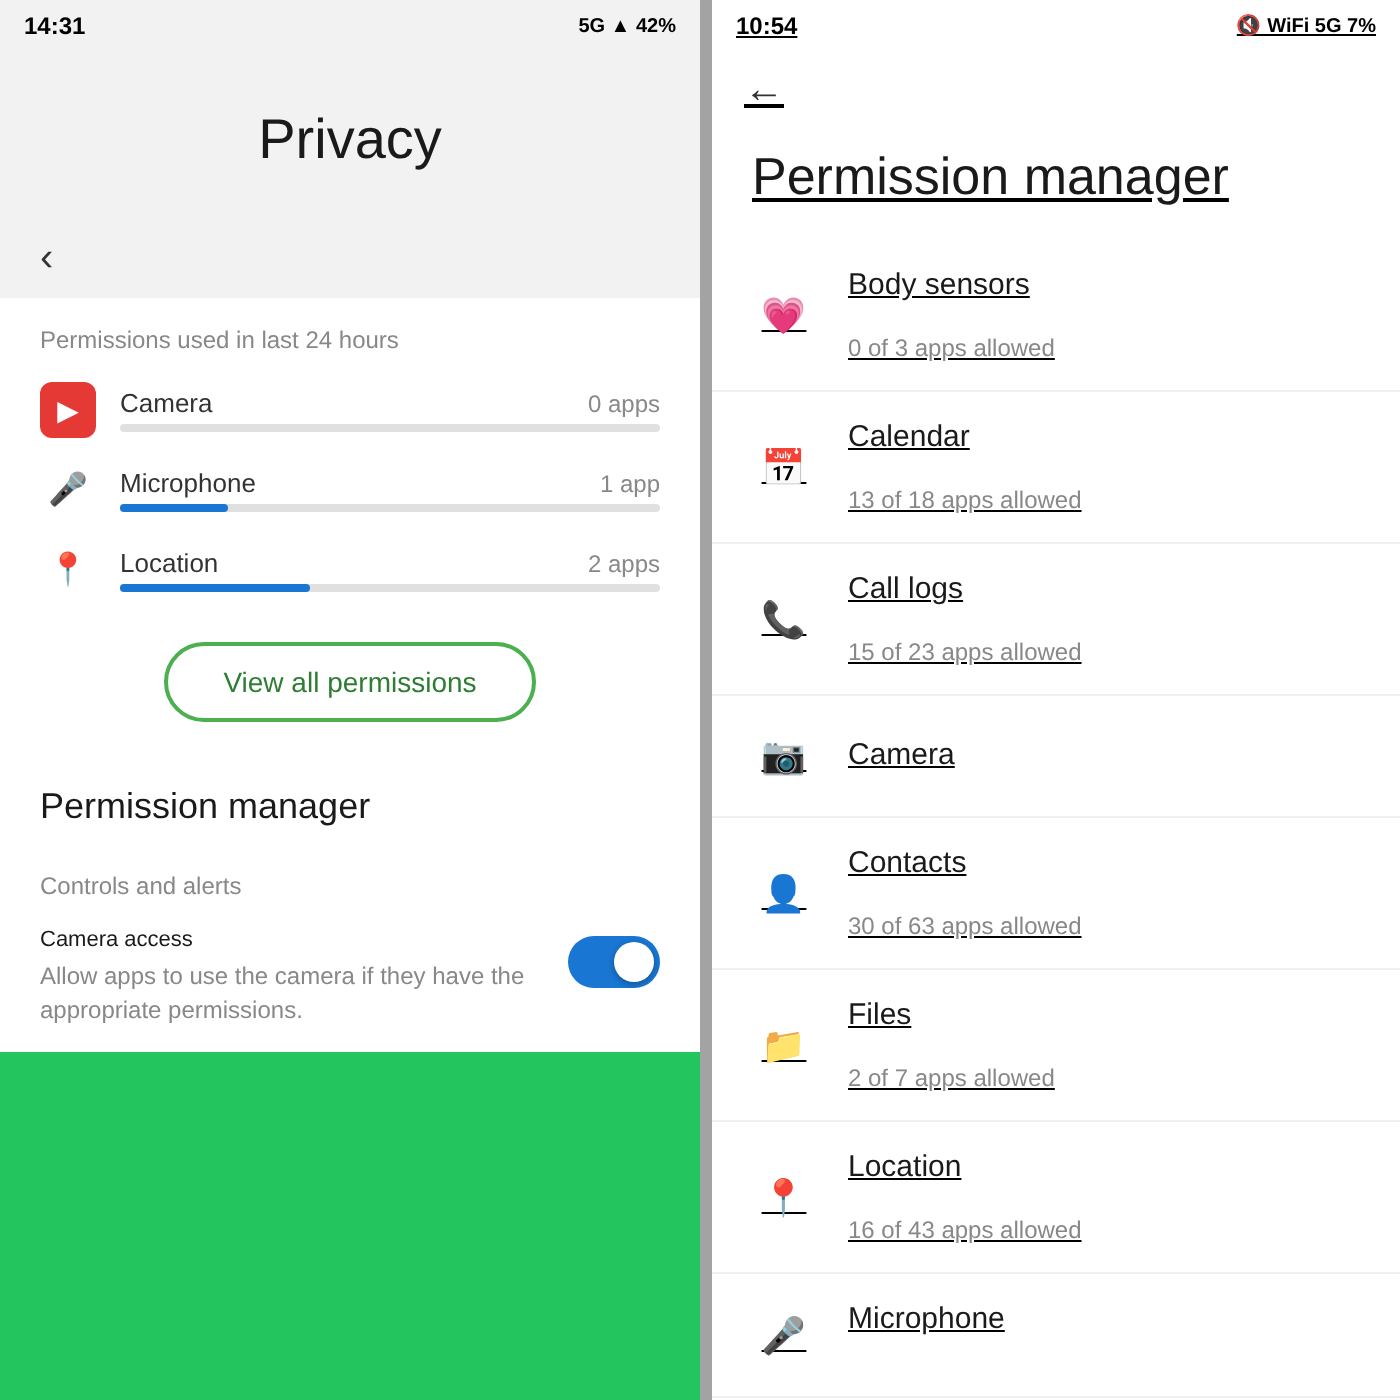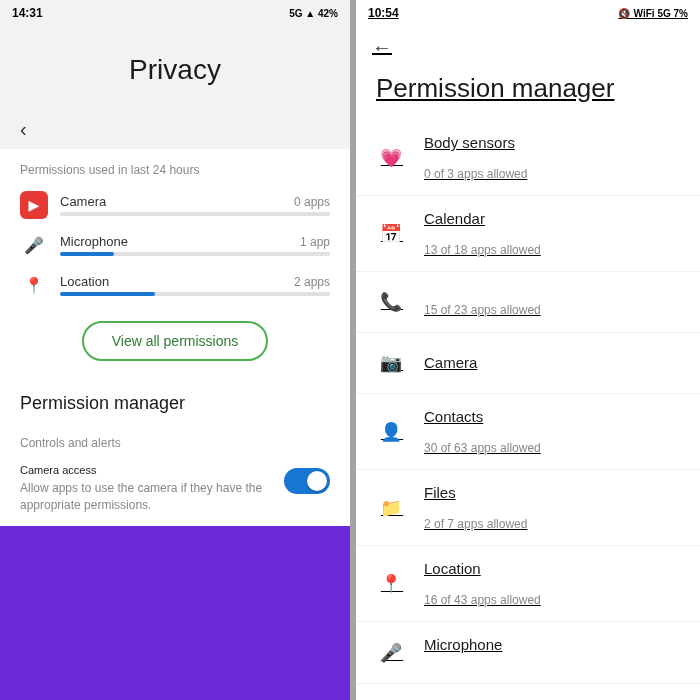--- a/index.html
+++ b/index.html
@@ -43,21 +43,21 @@
       font-size: 11px;
       font-weight: 600;
     }
     .status-bar .time { font-size: 12px; font-weight: 700; }
     .status-bar .icons { display: flex; align-items: flex-end; gap: 4px; font-size: 10px; }
 
     
     .left-content {
       flex: 1;
       overflow-y: auto;
-      background: #6d28d9;
+      background: #22c55e;
       margin: 0;
     }
 
     .privacy-title-section {
       background: #f2f2f2;
       padding: 30px 20px 20px;
       text-align: center;
     }
     .privacy-title {
       font-size: 28px;
@@ -352,20 +352,21 @@
       <div class="perm-list-icon">📅</div>
       <div class="perm-list-text">
         <div class="perm-list-name">Calendar</div>
         <div class="perm-list-sub">13 of 18 apps allowed</div>
       </div>
     </div>
 
     <div class="perm-list-item">
       <div class="perm-list-icon">📞</div>
       <div class="perm-list-text">
+        <div class="perm-list-name">Call logs</div>
         <div class="perm-list-sub">15 of 23 apps allowed</div>
       </div>
     </div>
 
     <div class="perm-list-item">
       <div class="perm-list-icon">📷</div>
       <div class="perm-list-text">
         <div class="perm-list-name">Camera</div>
       </div>
     </div>

